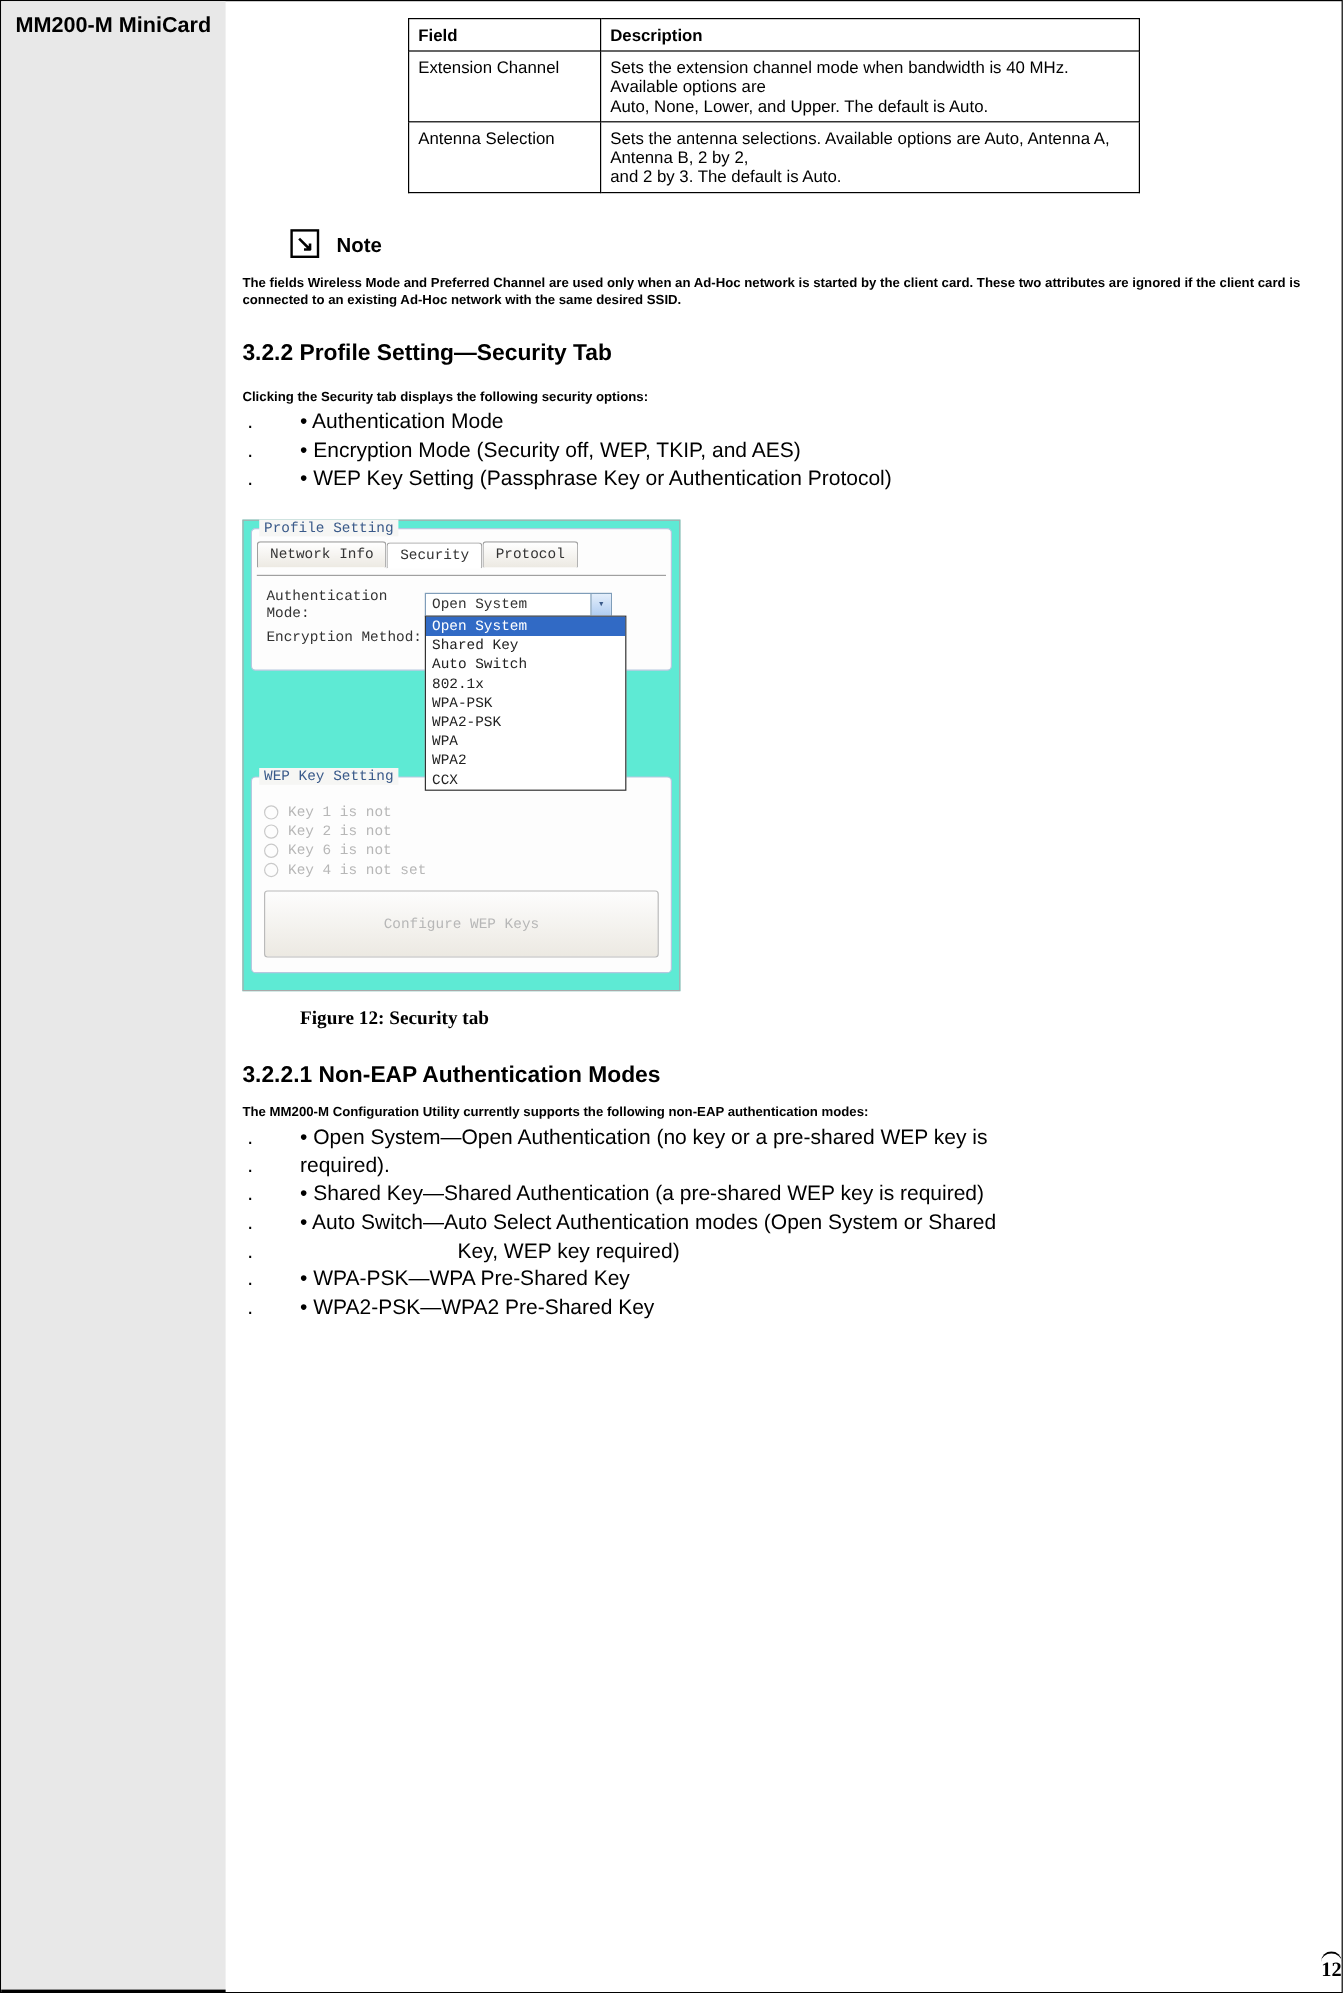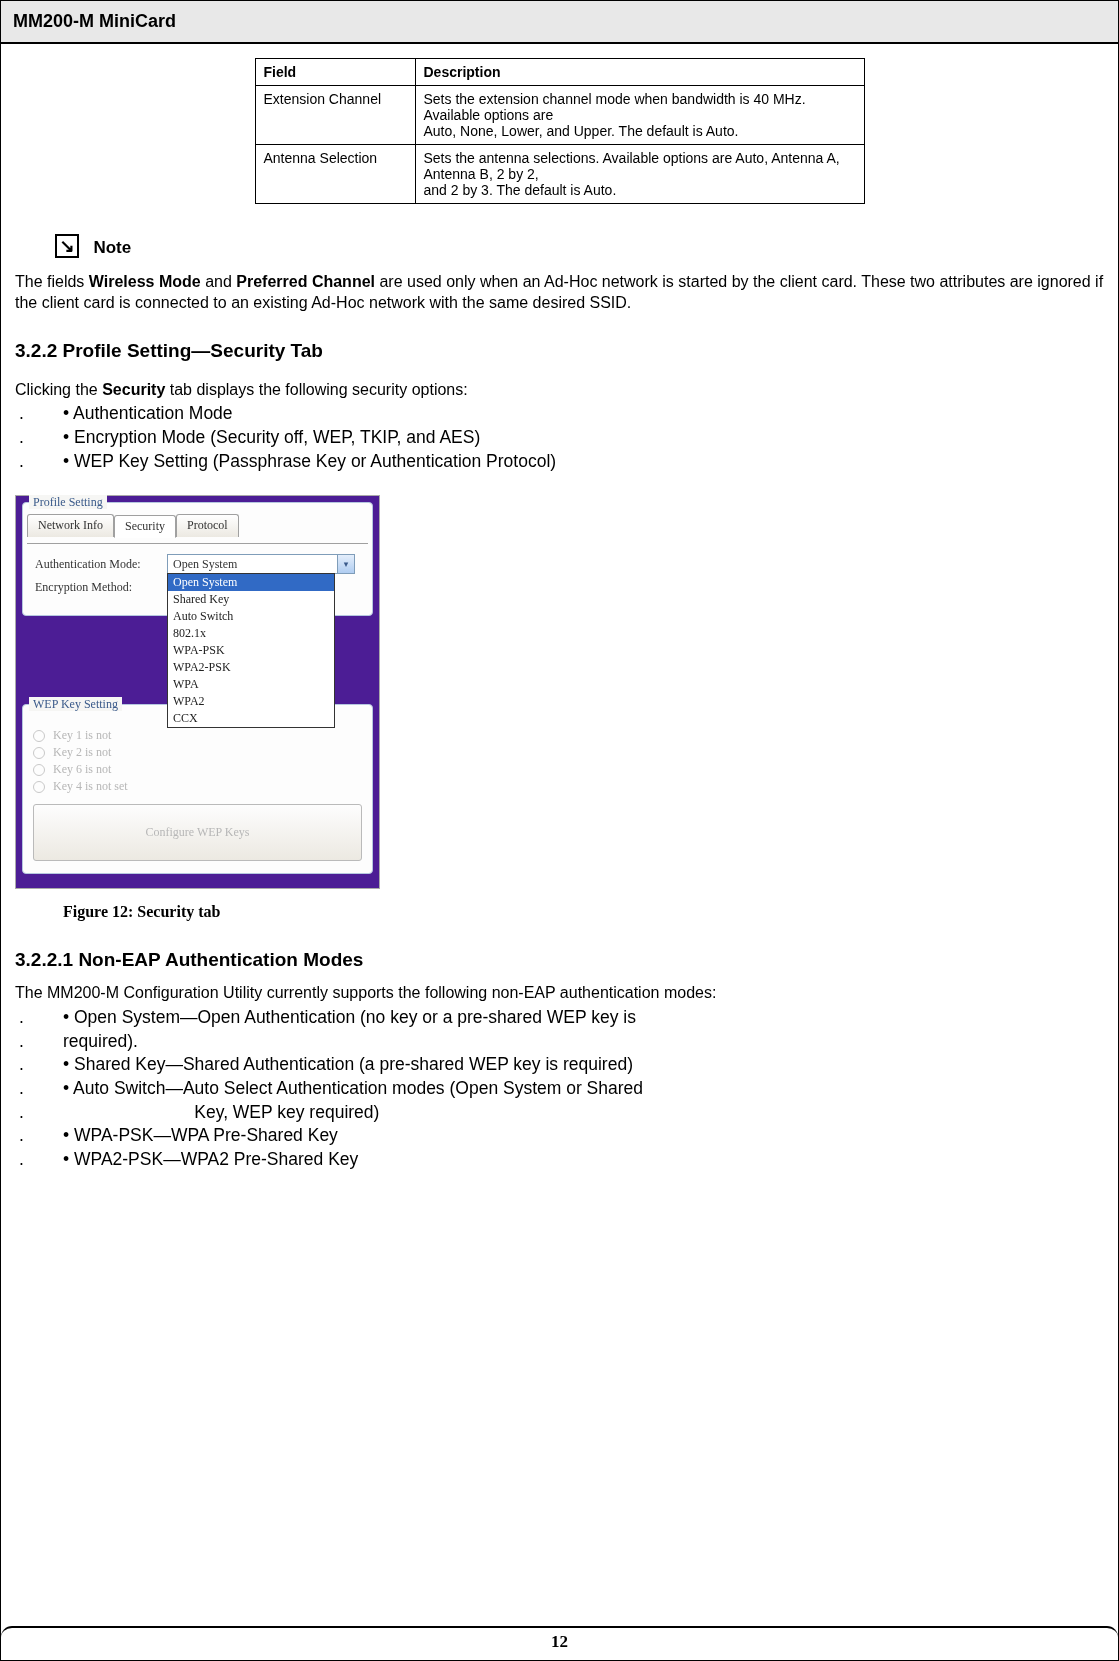--- a/index.html
+++ b/index.html
@@ -10,21 +10,21 @@
     background: #fff;
     color: #000;
     width: 1119px;
   }
   .page {
     border: 1px solid #000;
     margin: 0;
     min-height: 1661px;
     position: relative;
     display: flex;
-    flex-direction: column;
+    flex-direction: row;
     justify-content: space-between;
   }
   .header {
     background: #e8e8e8;
     padding: 10px 12px;
     border-bottom: 2px solid #000;
     font-weight: bold;
     font-size: 18px;
   }
   .content {
@@ -60,23 +60,24 @@
     font-weight: bold;
     vertical-align: middle;
   }
   .note-label {
     font-weight: bold;
     font-size: 17px;
     margin-left: 10px;
     vertical-align: bottom;
   }
   .paragraph {
-    font-size: 16px;
+    font-size: 11px;
     line-height: 1.3;
     margin: 14px 0;
+    font-weight: bold;
   }
   h2.section {
     font-size: 19px;
     font-weight: bold;
     margin: 26px 0 18px 0;
   }
   h3.subsection {
     font-size: 19px;
     font-weight: bold;
     margin: 28px 0 12px 0;
@@ -90,24 +91,24 @@
   }
   .bullets .dot {
     width: 48px;
     padding-left: 4px;
   }
   .bullets .txt { flex: 1; }
   .screenshot {
     margin: 22px 0 6px 0;
     width: 365px;
     border: 1px solid #aaa;
-    font-family: Liberation Serif, serif;
+    font-family: Liberation Mono, monospace;
     font-size: 12px;
     color: #333;
-    background: #4c1d95;
+    background: #5eead4;
     position: relative;
     padding-bottom: 8px;
   }
   .fs-top {
     position: relative;
     border: 1px solid #b5c7df;
     border-radius: 4px;
     margin: 6px 6px 0 6px;
     background: #fdfdfd;
   }
@@ -148,21 +149,21 @@
   .field-row {
     display: flex;
     align-items: center;
     margin-bottom: 6px;
   }
   .field-row .lbl {
     width: 132px;
     color: #333;
   }
   .combo {
-    width: 188px;
+    width: 156px;
     height: 20px;
     border: 1px solid #7f9db9;
     background: #fff;
     display: flex;
     align-items: center;
     padding-left: 5px;
     position: relative;
     font-size: 12px;
   }
   .combo .arrow {

